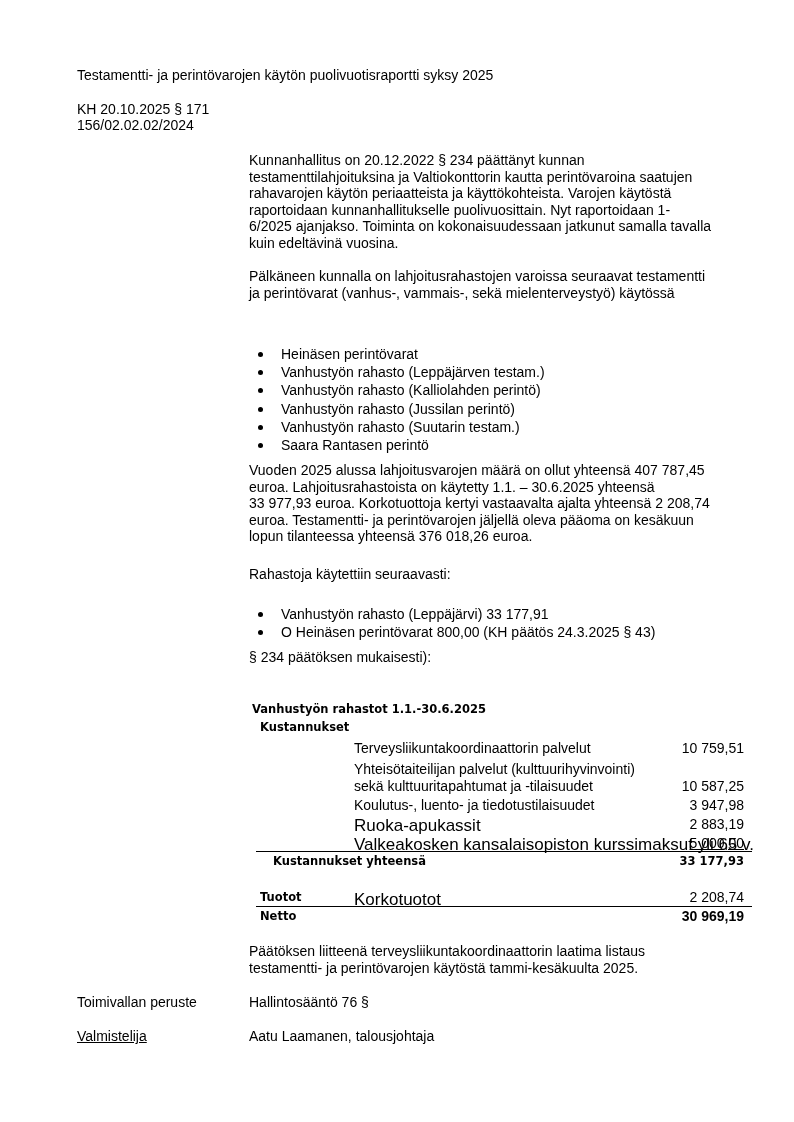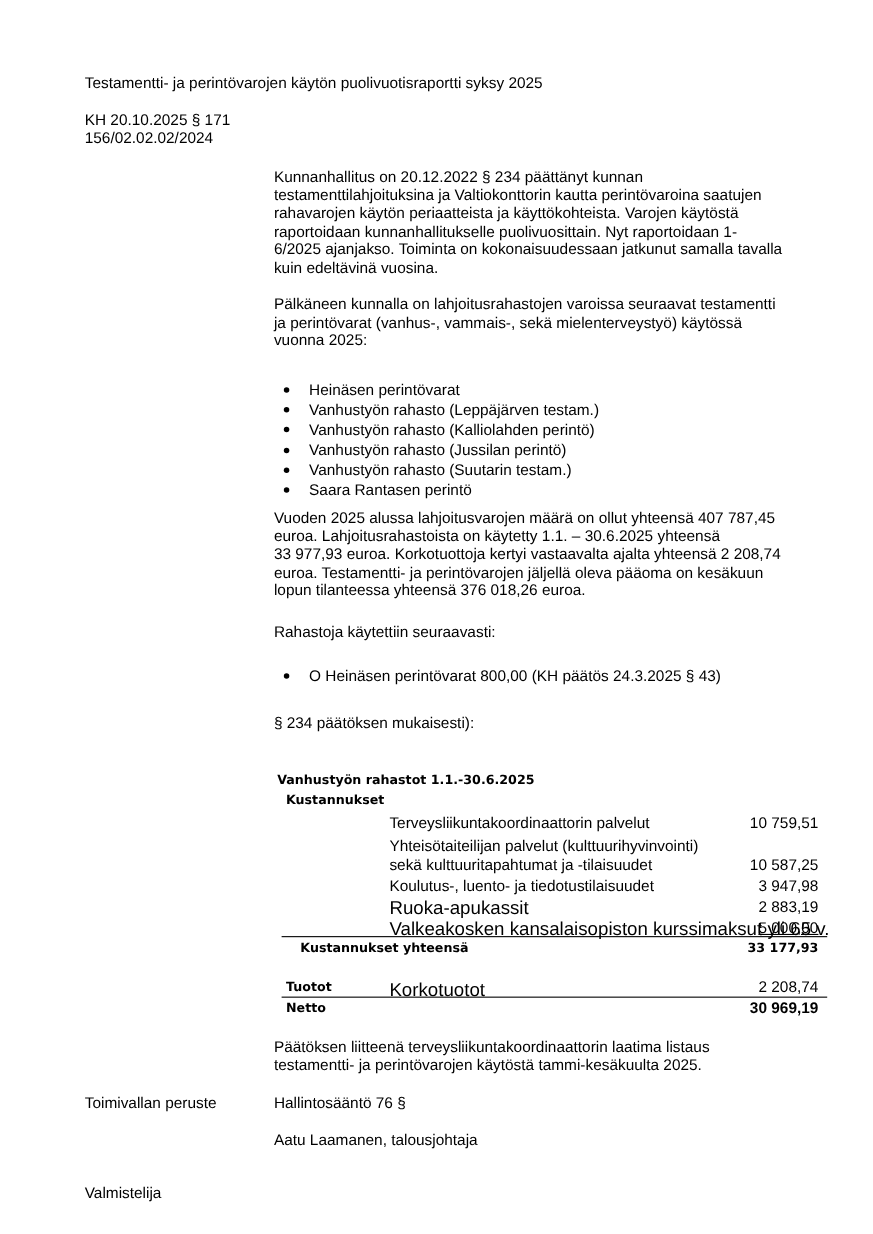--- a/index.html
+++ b/index.html
@@ -29,21 +29,20 @@
   <span>testamenttilahjoituksina ja Valtiokonttorin  kautta perintövaroina saatujen</span>
   <span>rahavarojen käytön periaatteista ja käyttökohteista. Varojen käytöstä</span>
   <span>raportoidaan kunnanhallitukselle puolivuosittain. Nyt raportoidaan 1-</span>
   <span>6/2025 ajanjakso. Toiminta on kokonaisuudessaan jatkunut samalla tavalla</span>
   <span>kuin edeltävinä vuosina.</span>
 </div>
 
 <div class="para" style="top:268px;">
   <span>Pälkäneen kunnalla on lahjoitusrahastojen varoissa seuraavat testamentti</span>
   <span>ja perintövarat (vanhus-, vammais-, sekä mielenterveystyö) käytössä</span>
-  <span>vuonna 2025:</span>
 </div>
 
 <ul class="bul" style="top:337px;">
   <li><span class="dot"></span><span>Heinäsen perintövarat</span></li>
   <li><span class="dot"></span><span>Vanhustyön rahasto (Leppäjärven testam.)</span></li>
   <li><span class="dot"></span><span>Vanhustyön rahasto (Kalliolahden perintö)</span></li>
   <li><span class="dot"></span><span>Vanhustyön rahasto (Jussilan perintö)</span></li>
   <li><span class="dot"></span><span>Vanhustyön rahasto (Suutarin testam.)</span></li>
   <li><span class="dot"></span><span>Saara Rantasen perintö</span></li>
 </ul>
@@ -52,20 +51,21 @@
   <span>Vuoden 2025 alussa lahjoitusvarojen määrä on ollut yhteensä 407 787,45</span>
   <span>euroa. Lahjoitusrahastoista on käytetty 1.1. – 30.6.2025 yhteensä</span>
   <span>33 977,93 euroa. Korkotuottoja kertyi vastaavalta ajalta yhteensä  2 208,74</span>
   <span>euroa. Testamentti- ja perintövarojen jäljellä oleva pääoma on kesäkuun</span>
   <span>lopun tilanteessa yhteensä 376 018,26 euroa.</span>
 </div>
 
 <div class="abs line" style="left:249px; top:566px;">Rahastoja käytettiin seuraavasti:</div>
 
 <ul class="bul" style="top:597px;">
+  <li><span class="dot"></span><span>Vanhustyön rahasto (Leppäjärvi) 33 177,91</span></li>
   <li><span class="dot"></span><span>O Heinäsen perintövarat 800,00 (KH päätös 24.3.2025 § 43)</span></li>
 </ul>
 
 <div class="para" style="top:649px;">
   <span>§ 234 päätöksen mukaisesti):</span>
 </div>
 
 <div>
   <div class="abs tbl-bold" style="left:252px; top:702px;">Vanhustyön rahastot 1.1.-30.6.2025</div>
   <div class="abs tbl-bold" style="left:260px; top:720px;">Kustannukset</div>
@@ -113,14 +113,14 @@
   </div>
 </div>
 
 <div class="para" style="top:943px;">
   <span>Päätöksen liitteenä terveysliikuntakoordinaattorin  laatima listaus</span>
   <span>testamentti- ja perintövarojen käytöstä tammi-kesäkuulta 2025.</span>
 </div>
 
 <div class="abs line" style="left:77px; top:994px;">Toimivallan peruste</div>
 <div class="abs line" style="left:249px; top:994px;">Hallintosääntö 76 §</div>
-<div class="abs line" style="left:77px; top:1076px;">Valmistelija</div>
+<div class="abs line" style="left:77px; top:1028px;text-decoration:underline;">Valmistelija</div>
 <div class="abs line" style="left:249px; top:1028px;">Aatu Laamanen, talousjohtaja</div>
 
 </body></html>

